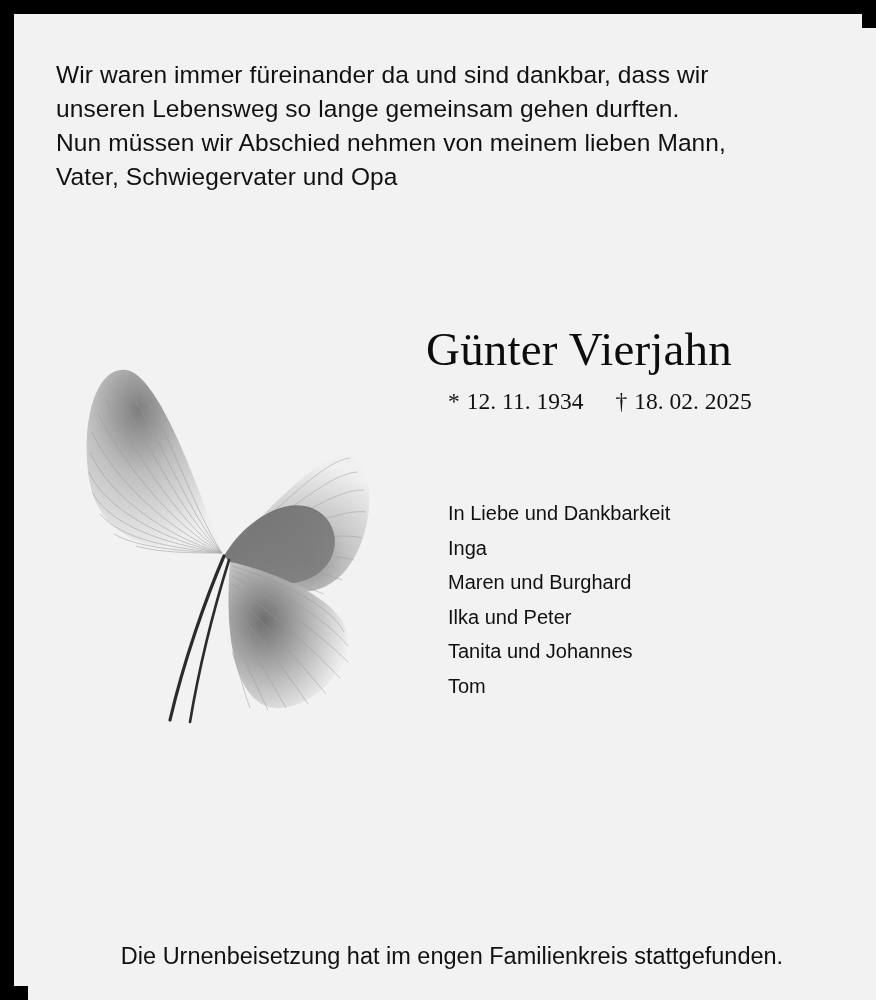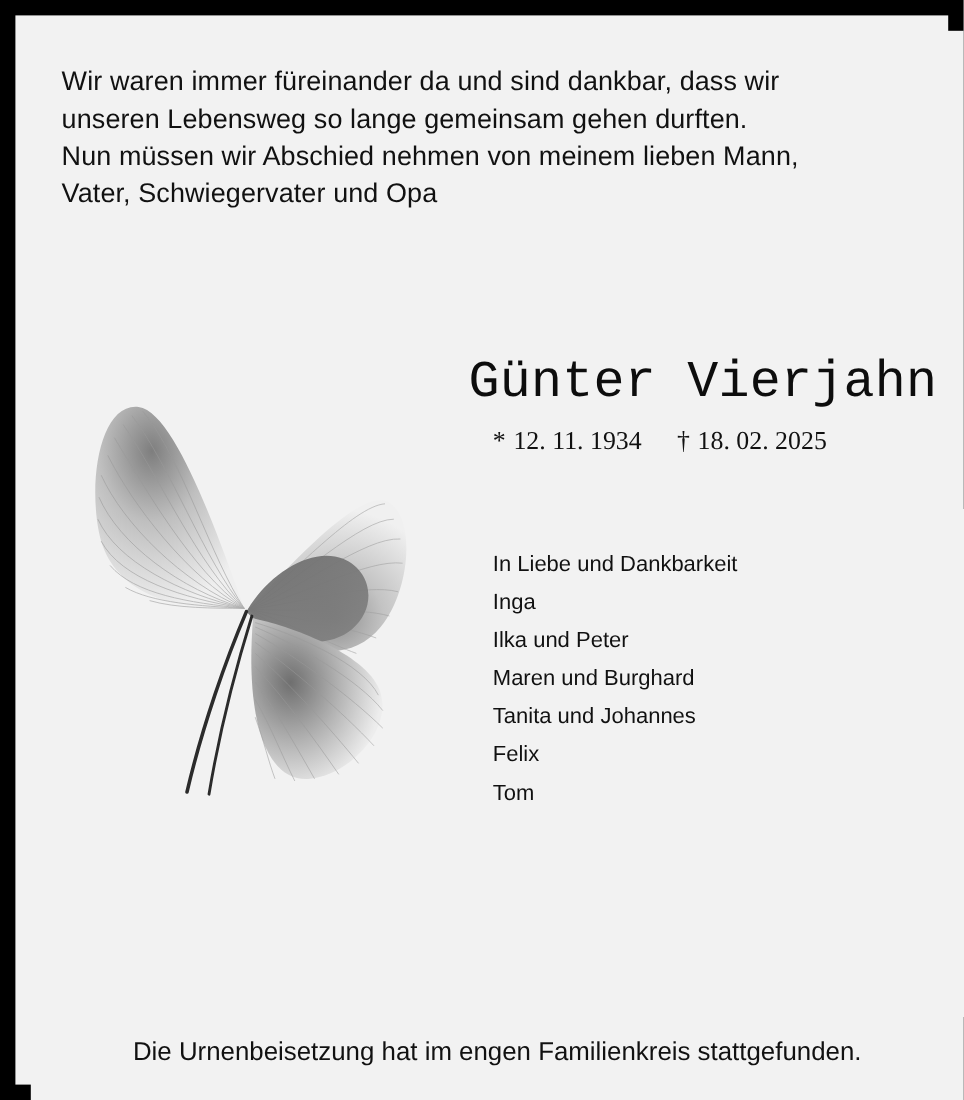--- a/index.html
+++ b/index.html
@@ -64,21 +64,21 @@
   }
 
   
   .name-block {
     position: absolute;
     left: 398px;
     top: 292px;
     width: 450px;
   }
   .deceased-name {
-    font-family: Liberation Mono, monospace;
+    font-family: Liberation Serif, serif;
     font-size: 47px;
     line-height: 58px;
     font-weight: 400;
     color: #0d0d0d;
     letter-spacing: 0.2px;
     white-space: nowrap;
   }
   .dates-row {
     margin-top: 8px;
     font-family: "Liberation Serif", serif;
@@ -213,23 +213,22 @@
       <div class="deceased-name">Günter Vierjahn</div>
       <div class="dates-row">
         <span class="date-birth"><span class="sym">*</span><span>12. 11. 1934</span></span>
         <span class="date-death"><span class="sym">†</span><span>18. 02. 2025</span></span>
       </div>
     </div>
 
     <div class="family-block">
       <div class="family-line">In Liebe und Dankbarkeit</div>
       <div class="family-line">Inga</div>
+      <div class="family-line">Maren und Burghard</div>
       <div class="family-line">Ilka und Peter</div>
-      <div class="family-line">Maren und Burghard</div>
       <div class="family-line">Tanita und Johannes</div>
-      <div class="family-line">Felix</div>
       <div class="family-line">Tom</div>
     </div>
 
     <div class="footer-text">Die Urnenbeisetzung hat im engen Familienkreis stattgefunden.</div>
 
   </div>
 </div>
 
 </body></html>

